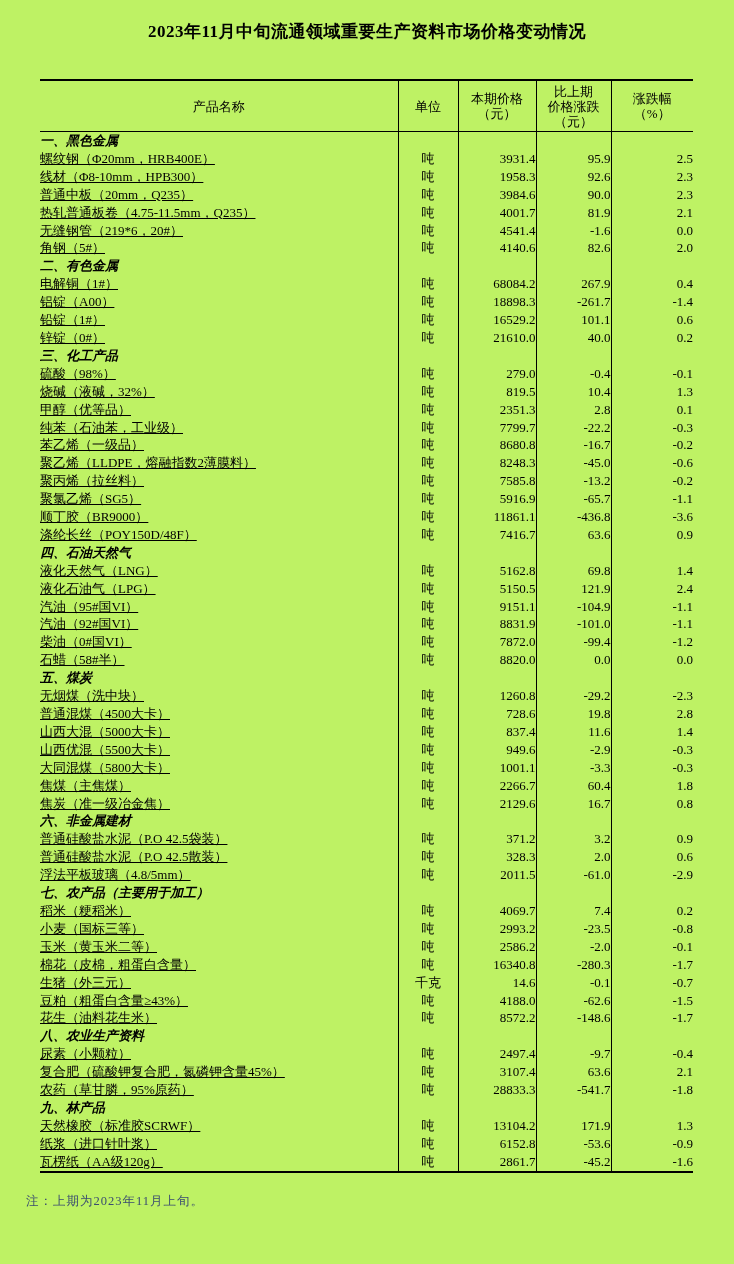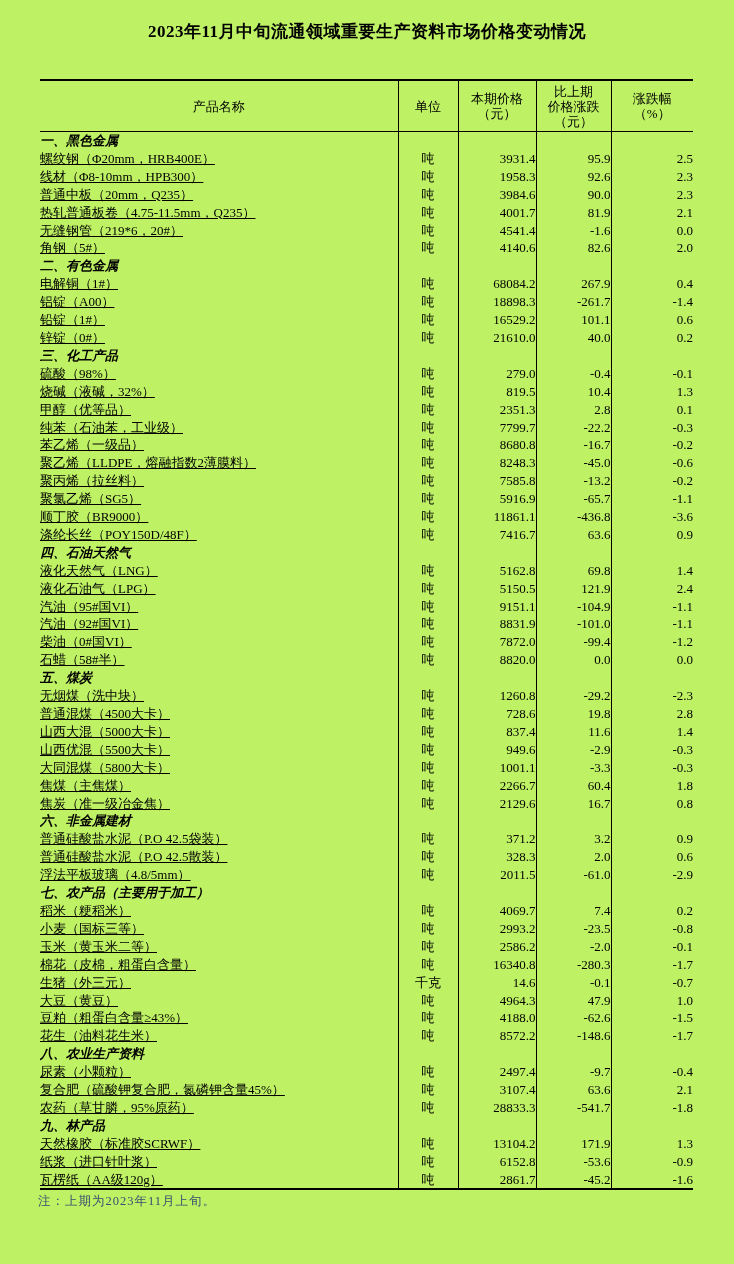--- a/index.html
+++ b/index.html
@@ -60,21 +60,21 @@
     white-space: nowrap;
   }
   td.section-name { font-weight: bold; padding-left: 3px; font-style: italic; }
   td.product-name { padding-left: 38px; text-decoration: underline; }
   td.unit { text-align: center; }
   td.num { text-align: right; padding-right: 6px; }
   td.chg { text-align: right; padding-right: 4px; }
   .doc-note {
     position: absolute;
     top: 1193px;
-    left: 38px;
+    left: 26px;
     font-size: 12.5px;
     color: #3b4d70;
     letter-spacing: 1px;
   }
 </style>
 </head>
 <body>
 
 <div class="page">
 
@@ -433,27 +433,20 @@
             <td class="num">-1.7</td>
           </tr>
           <tr>
             <td class="product-name">生猪（外三元）</td>
             <td class="unit">千克</td>
             <td class="num">14.6</td>
             <td class="num chg">-0.1</td>
             <td class="num">-0.7</td>
           </tr>
           <tr>
-            <td class="product-name">大豆（黄豆）</td>
-            <td class="unit">吨</td>
-            <td class="num">4964.3</td>
-            <td class="num chg">47.9</td>
-            <td class="num">1.0</td>
-          </tr>
-          <tr>
             <td class="product-name">豆粕（粗蛋白含量≥43%）</td>
             <td class="unit">吨</td>
             <td class="num">4188.0</td>
             <td class="num chg">-62.6</td>
             <td class="num">-1.5</td>
           </tr>
           <tr>
             <td class="product-name">花生（油料花生米）</td>
             <td class="unit">吨</td>
             <td class="num">8572.2</td>

